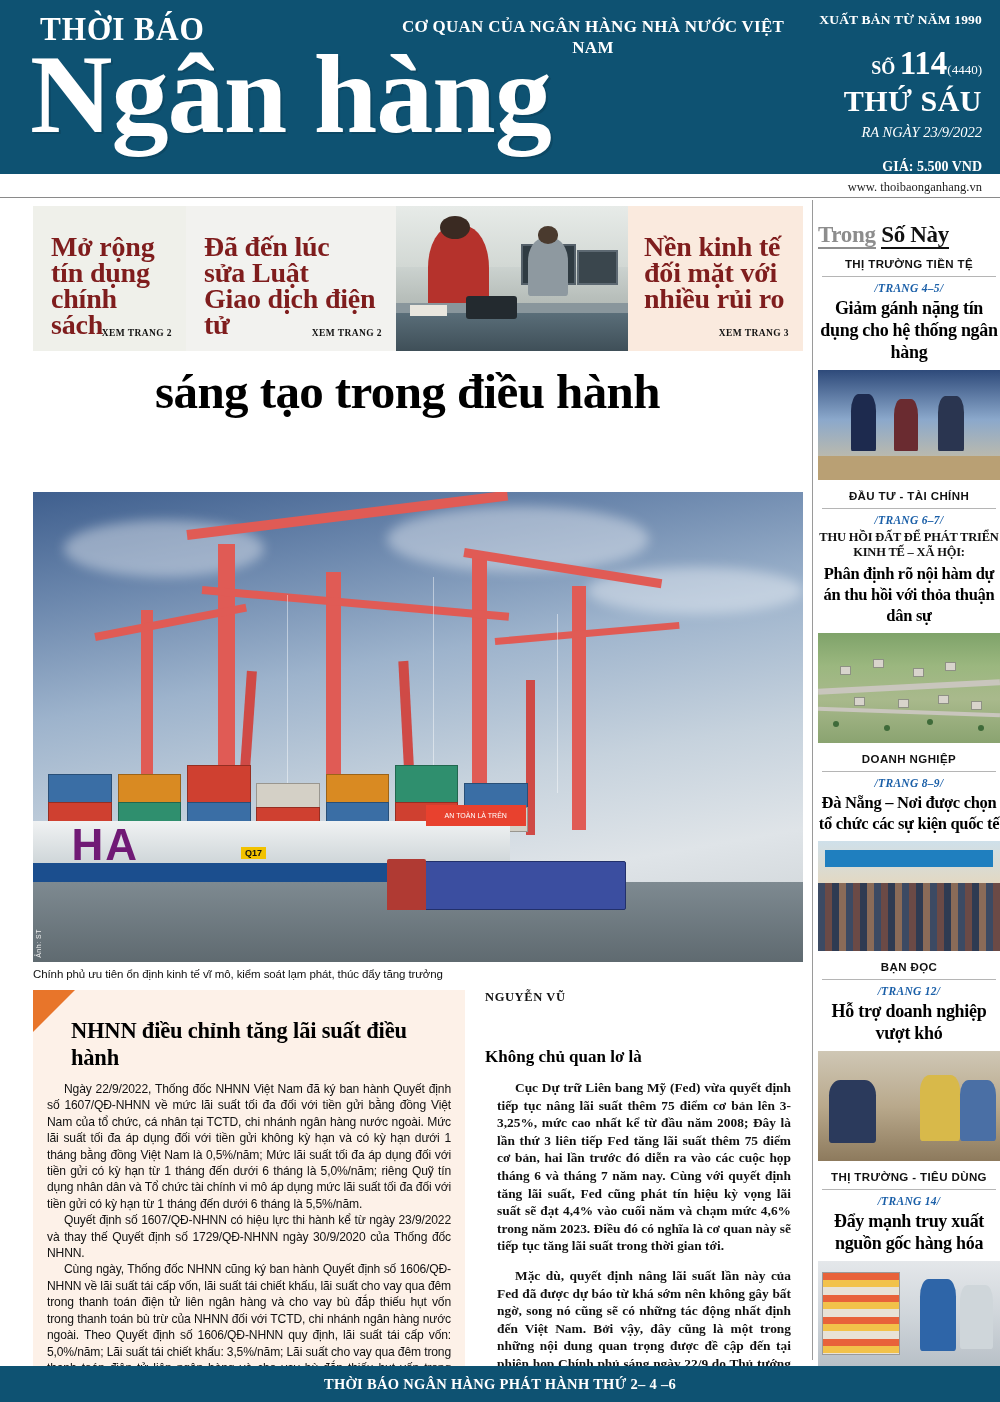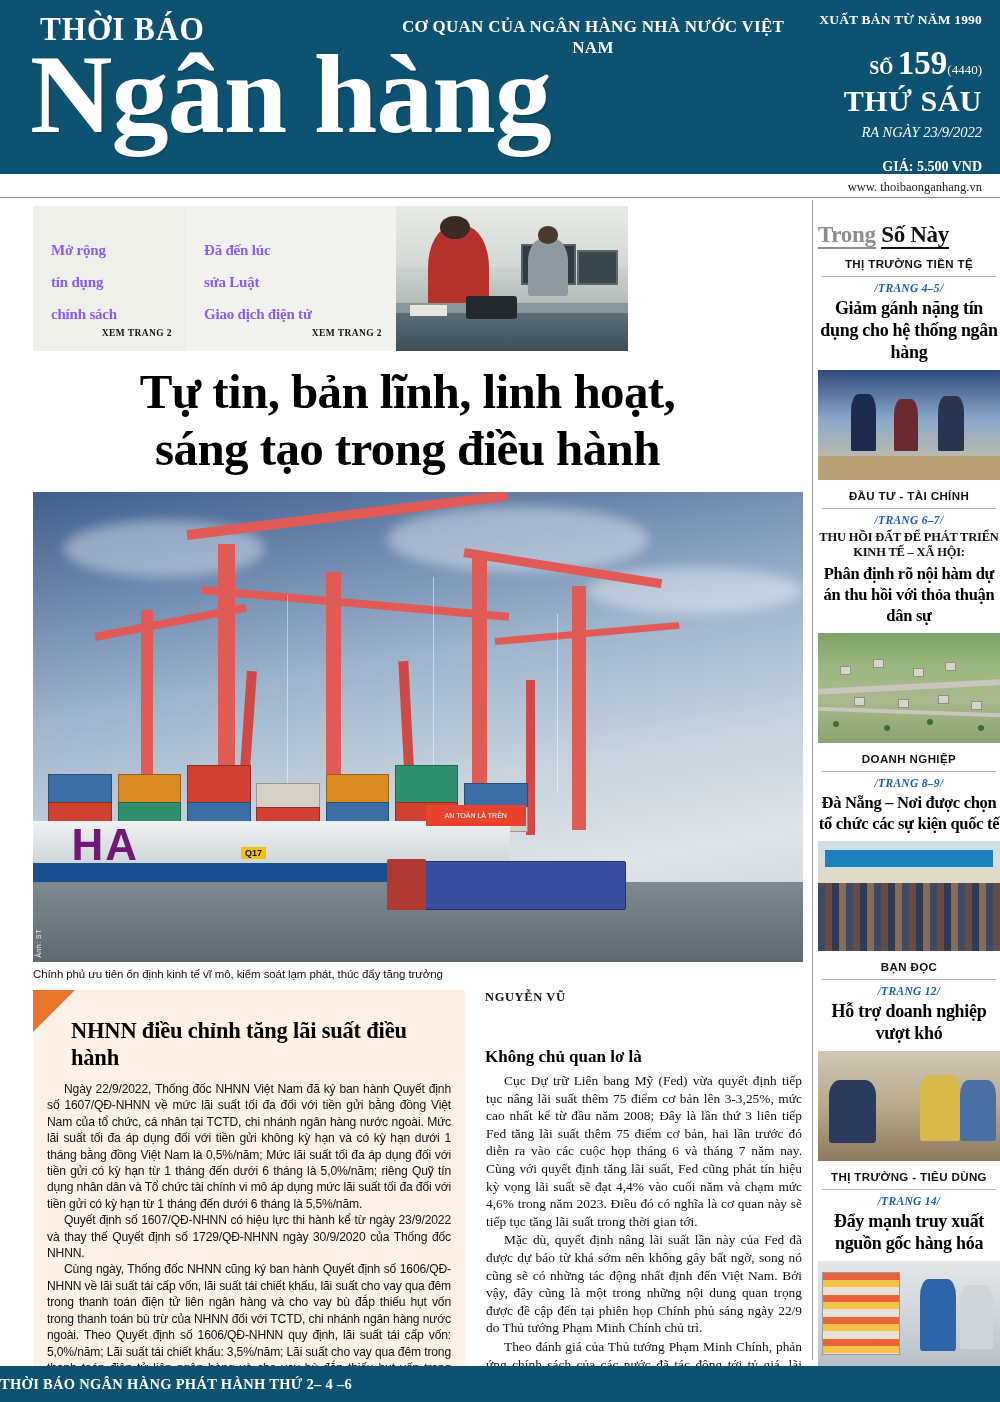--- a/index.html
+++ b/index.html
@@ -24,21 +24,21 @@
   .website{position:absolute;right:18px;top:180px;font-family:"Liberation Serif",serif;font-size:12.5px;color:#222;}
   .rule-under-head{position:absolute;left:0;top:197px;width:1000px;height:1px;background:#8a8a8a;}
 
   
   .mainwrap{position:absolute;left:0;top:200px;width:812px;height:1160px;}
   .teaserrow{position:absolute;left:33px;top:6px;width:770px;height:145px;display:flex;}
   .teaser{position:relative;height:145px;box-sizing:border-box;padding:28px 14px 0 18px;}
   .teaser.t1{width:153px;background:#eff0ea;}
   .teaser.t2{width:210px;background:#f2f2ef;}
   .teaser.t3{width:175px;background:#faeade;padding-left:16px;}
-  .teaser .tt{font-family:"Liberation Serif",serif;font-weight:bold;font-size:15px;line-height:32px;color:#8b5cf6;letter-spacing:-.2px;}
+  .teaser .tt{font-family:"Liberation Serif",serif;font-weight:bold;font-size:28px;line-height:26px;color:#7f1d1d;letter-spacing:-.2px;}
   .teaser .seepage{position:absolute;right:14px;bottom:13px;font-family:"Liberation Serif",serif;font-weight:bold;font-size:9.5px;letter-spacing:.4px;color:#111;}
   .teaserphoto{width:232px;height:145px;position:relative;overflow:hidden;background:#cbd3cd;}
 
   
   .bankphoto{position:absolute;inset:0;background:
      linear-gradient(180deg,#dfe4e2 0%,#cfd6d3 38%,#b9c0bc 62%,#9aa29e 100%);}
   .bp-wall{position:absolute;left:0;top:0;width:100%;height:42%;background:linear-gradient(180deg,#e7ebe8,#d2d8d4);}
   .bp-mon1{position:absolute;left:54%;top:26%;width:22%;height:26%;background:#2f3b42;border:2px solid #55616a;}
   .bp-mon2{position:absolute;left:78%;top:30%;width:16%;height:22%;background:#3a464d;border:2px solid #5d6972;}
   .bp-person{position:absolute;left:14%;top:14%;width:26%;height:72%;background:#b5322c;border-radius:40% 40% 8% 8%;}
@@ -78,21 +78,21 @@
   .storyL{position:absolute;left:33px;top:790px;width:432px;height:565px;background:#fdf1e8;box-sizing:border-box;}
   .corner{position:absolute;left:0;top:0;width:0;height:0;border-top:42px solid #e8752a;border-right:42px solid transparent;}
   .storyL h2{margin:0;padding:27px 16px 0 38px;font-family:"Liberation Serif",serif;font-weight:bold;font-size:22.5px;line-height:27px;color:#000;letter-spacing:-.2px;}
   .storyL .body{padding:10px 14px 0 14px;font-family:"Liberation Sans",sans-serif;font-size:12.1px;line-height:16.4px;color:#111;text-align:justify;letter-spacing:-.15px;}
   .storyL .body p{margin:0;text-indent:17px;}
 
   .storyR{position:absolute;left:485px;top:790px;width:318px;height:565px;}
   .byline{font-family:"Liberation Serif",serif;font-weight:bold;font-size:12.5px;letter-spacing:.6px;color:#111;}
   .subhead{margin-top:42px;font-family:"Liberation Serif",serif;font-weight:bold;font-size:17px;color:#000;}
   .storyR .body{margin-top:5px;font-family:"Liberation Serif",serif;font-size:13.4px;line-height:17.6px;color:#111;text-align:justify;}
-  .storyR .body p{margin:1px;text-indent:18px;}
+  .storyR .body p{margin:12px;text-indent:18px;font-weight:bold;}
   .cont3{margin-top:7px;text-align:right;font-family:"Liberation Serif",serif;font-weight:bold;font-size:10px;letter-spacing:.4px;}
 
   
   .sidebar{position:absolute;left:818px;top:200px;width:182px;height:1160px;}
   .sb-divider{position:absolute;left:812px;top:200px;width:1px;height:1160px;background:#9a9a9a;}
   .sb-brand{font-family:"Liberation Serif",serif;font-weight:bold;font-size:23px;padding-top:22px;letter-spacing:-.3px;}
   .sb-brand .g{color:#8d8d8d;border-bottom:2px solid #8d8d8d;}
   .sb-brand .b{color:#111;border-bottom:2px solid #111;}
   .sb-item{margin-top:10px;}
   .sb-rule{height:1px;background:#b5b5b5;margin:6px 4px 5px 4px;}
@@ -125,34 +125,34 @@
   .ph4 .w2{position:absolute;left:56%;top:22%;width:22%;height:60%;background:#d8b94a;border-radius:24% 24% 6% 6%;}
   .ph4 .w3{position:absolute;left:78%;top:26%;width:20%;height:56%;background:#4a6fa5;border-radius:24% 24% 6% 6%;}
 
   .ph5{background:linear-gradient(180deg,#e4e7ea 0%,#cfd5da 50%,#b6bec5 100%);}
   .ph5 .shelf{position:absolute;left:2%;top:10%;width:42%;height:74%;background:repeating-linear-gradient(180deg,#e8623a 0 7px,#f2c24a 7px 14px,#e8e2d6 14px 22px);border:1px solid #9a9a9a;}
   .ph5 .pp{position:absolute;left:56%;top:16%;width:20%;height:66%;background:#2e65a8;border-radius:24% 24% 6% 6%;}
   .ph5 .pp2{position:absolute;left:78%;top:22%;width:18%;height:58%;background:#cfd6da;border-radius:24% 24% 6% 6%;}
 
   
   .footer{position:absolute;left:0;top:1366px;width:1000px;height:36px;background:#0e5272;color:#fff;
-    display:flex;align-items:center;justify-content:flex-start;font-family:"Liberation Serif",serif;font-weight:bold;font-size:14.5px;letter-spacing:.3px;}
+    display:flex;align-items:center;justify-content:center;font-family:"Liberation Serif",serif;font-weight:bold;font-size:14.5px;letter-spacing:.3px;}
 </style>
 </head>
 <body>
 
 <div class="masthead">
   <div class="mh-title-top">THỜI BÁO</div>
   <div class="mh-title-big">Ngân hàng</div>
   <div class="mh-org">CƠ QUAN CỦA NGÂN HÀNG NHÀ NƯỚC VIỆT NAM</div>
   <div class="mh-right">
     <div class="mh-since">XUẤT BẢN TỪ NĂM 1990</div>
     <div class="mh-issue">
       <span>SỐ</span>
-      <span class="num">159</span><span class="paren">(4440)</span>
+      <span class="num">114</span><span class="paren">(4440)</span>
     </div>
     <div class="mh-day">THỨ SÁU</div>
     <div class="mh-date">RA NGÀY 23/9/2022</div>
     <div class="mh-price">GIÁ: 5.500 VND</div>
   </div>
 </div>
 <div class="website">www. thoibaonganhang.vn</div>
 <div class="rule-under-head"></div>
 
 <div class="mainwrap">
@@ -174,24 +174,27 @@
         <div class="bp-person2"></div>
           <div class="bp-head2"></div>
         <div class="bp-person"></div>
           <div class="bp-head"></div>
         <div class="bp-counter2"></div>
         <div class="bp-counter"></div>
         <div class="bp-machine"></div>
           <div class="bp-paper"></div>
       </div>
     </div>
+    <div class="teaser t3">
+      <div class="tt">Nền kinh tế<br>đối mặt với<br>nhiều rủi ro</div>
+      <div class="seepage">XEM TRANG 3</div>
+    </div>
   </div>
 
   <div class="bigheadline">
-    <div>Tự tin, bản lĩnh, linh hoạt,</div>
     <div>sáng tạo trong điều hành</div>
   </div>
 
   <div class="mainphoto">
     <div class="sky"></div>
     <div class="cloud" style="left:4%;top:6%;width:26%;height:12%"></div>
     <div class="cloud" style="left:46%;top:3%;width:34%;height:14%"></div>
     <div class="cloud" style="left:72%;top:16%;width:28%;height:10%"></div>
 
     <div class="beam" style="left:24%;top:11%;width:2.2%;height:62%"></div>

